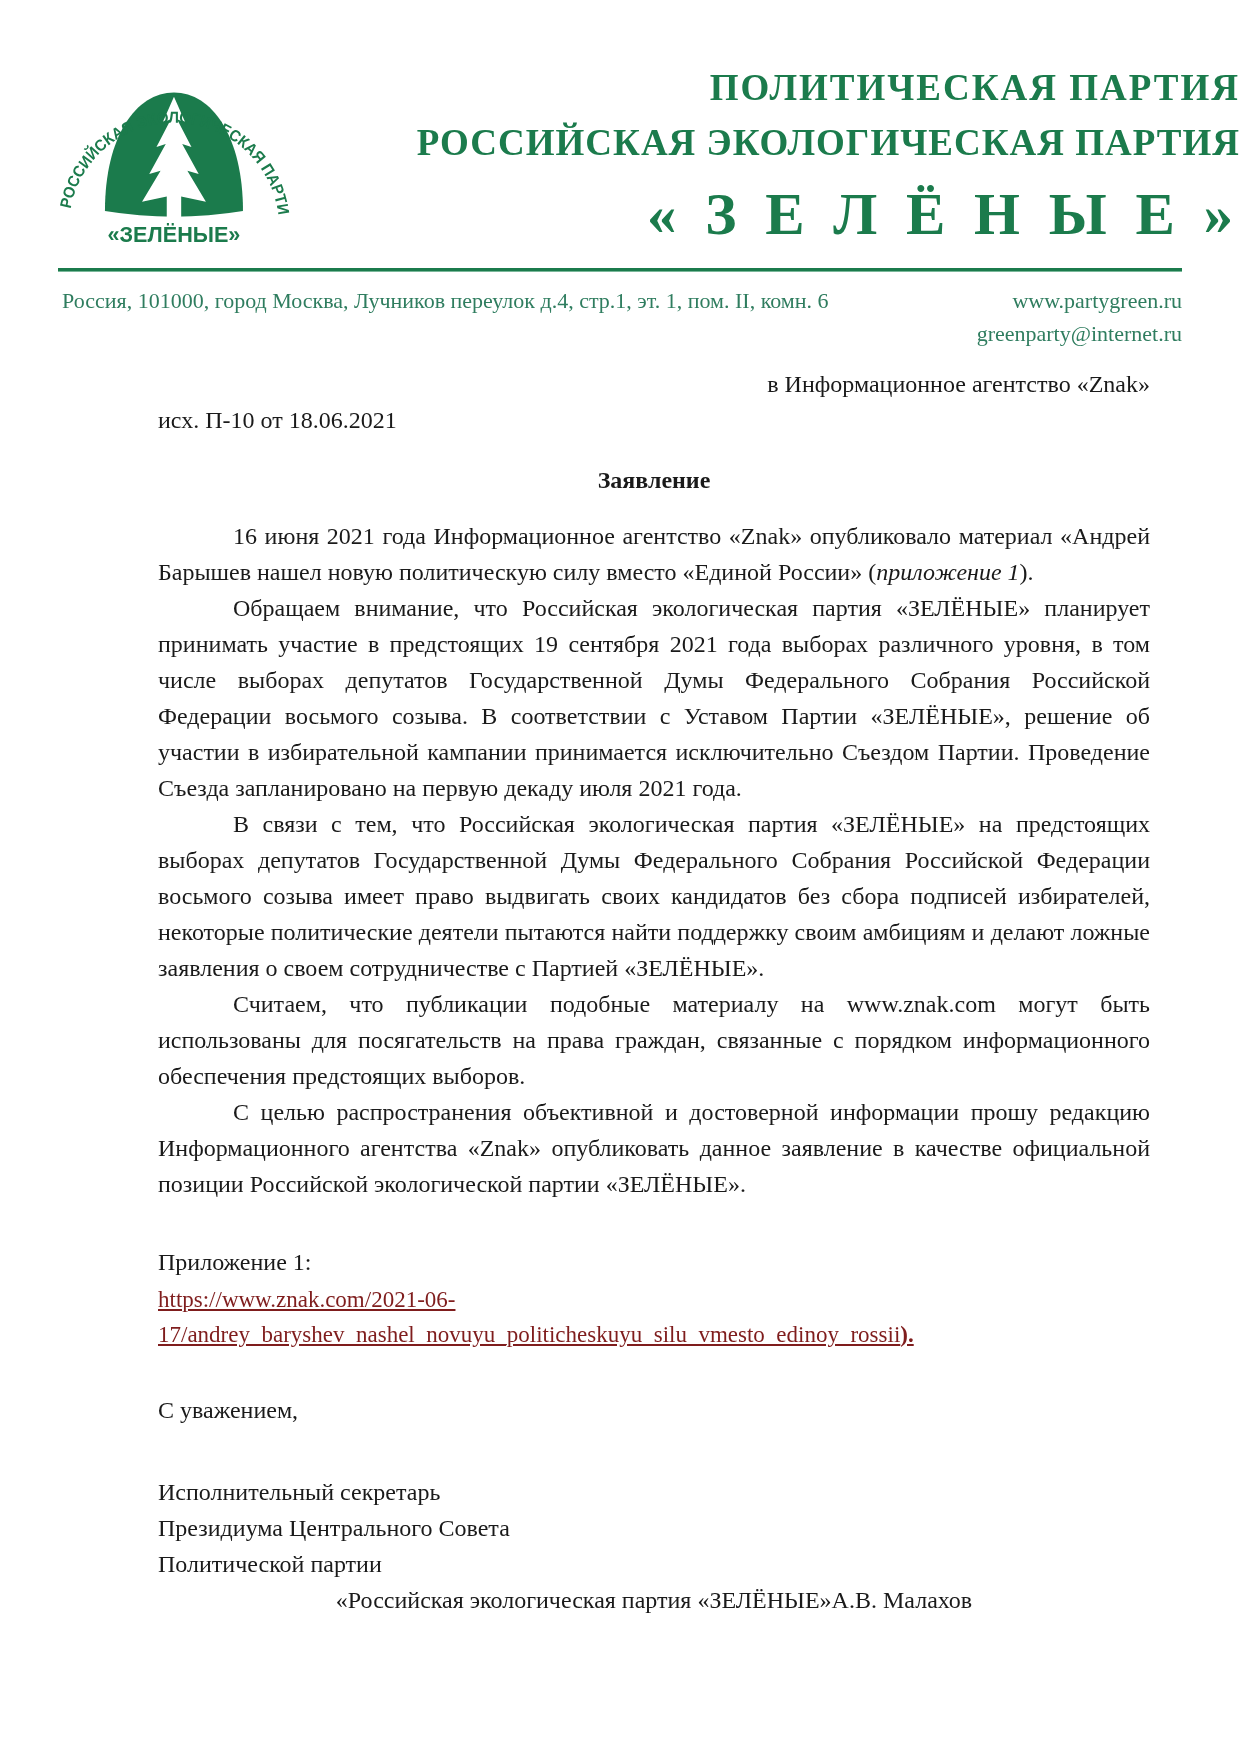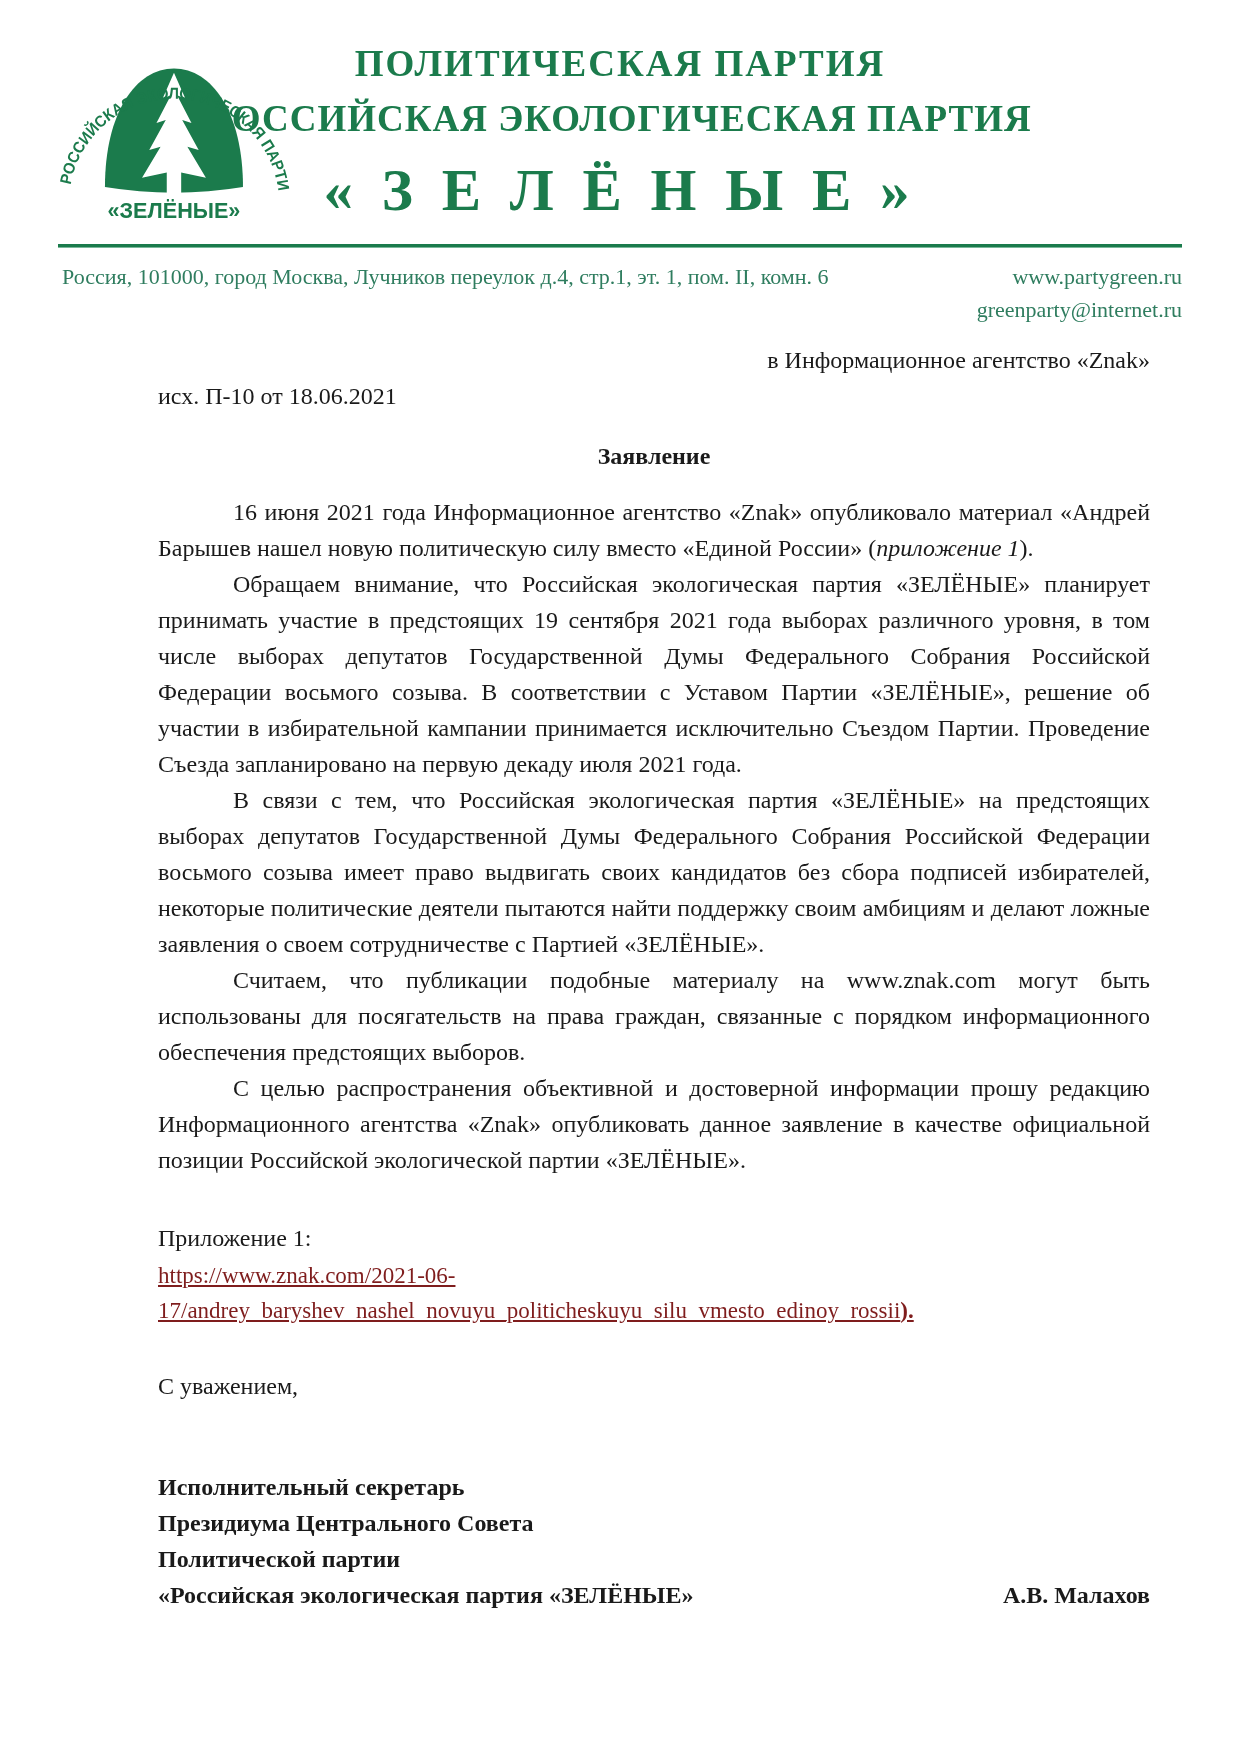--- a/index.html
+++ b/index.html
@@ -9,21 +9,21 @@
     width:1240px; height:1755px;
     margin:0 auto;
     background:#ffffff;
     font-family:"Liberation Serif", serif;
     color:#1a1a1a;
     overflow:hidden;
   }
   
   .letterhead { position:relative; height:224px; }
   .logo-wrap { position:absolute; left:56px; top:16px; width:238px; height:206px; }
-  .head-titles { width:100%; text-align:center; padding-top:42px; }
+  .head-titles { width:100%; text-align:right; padding-top:42px;margin-top:24px; }
   .head-line1 { font-size:37px; font-weight:bold; letter-spacing:2px; color:#1b7b4c; }
   .head-line2 { font-size:37px; font-weight:bold; letter-spacing:1px; color:#1b7b4c; margin-top:12px; }
   .head-line3 { font-size:59px; font-weight:bold; letter-spacing:7px; color:#1b7b4c; margin-top:16px; }
   .head-rule { margin:20px 58px 0 58px; height:4px; background:#1b7b4c; border-bottom:1px solid #7ab89a; }
   .contact-row {
     display:flex; justify-content:space-between;
     margin:12px 58px 0 62px;
     font-size:22px; line-height:33px; color:#2f7d5f;
   }
   .contact-right { text-align:right; }
@@ -33,22 +33,22 @@
   .reference { text-align:left; }
   .doc-title { text-align:center; font-weight:bold; margin-top:24px; }
   .paras { margin-top:20px; }
   .paras p { text-align:justify; text-indent:75px; }
   .italic { font-style:italic; }
   .attachment { margin-top:42px; }
   .link-block { font-size:23px; line-height:35px; margin-top:2px; }
   .doc-link { color:#7f1d1d; text-decoration:underline; cursor:pointer; word-break:break-all; }
   .doc-link .bold { font-weight:bold; }
   .closing { margin-top:40px; }
-  .signature { margin-top:65px;font-weight:bold; }
-  .sig-row { display:flex; justify-content:space-between; }
+  .signature { margin-top:46px; }
+  .sig-row { display:flex; justify-content:center; }
 </style>
 </head>
 <body>
 
 <div class="page">
 
   <div class="letterhead">
     <div class="logo-wrap">
       <svg viewBox="0 0 230 200" width="238" height="206">
         <defs>

